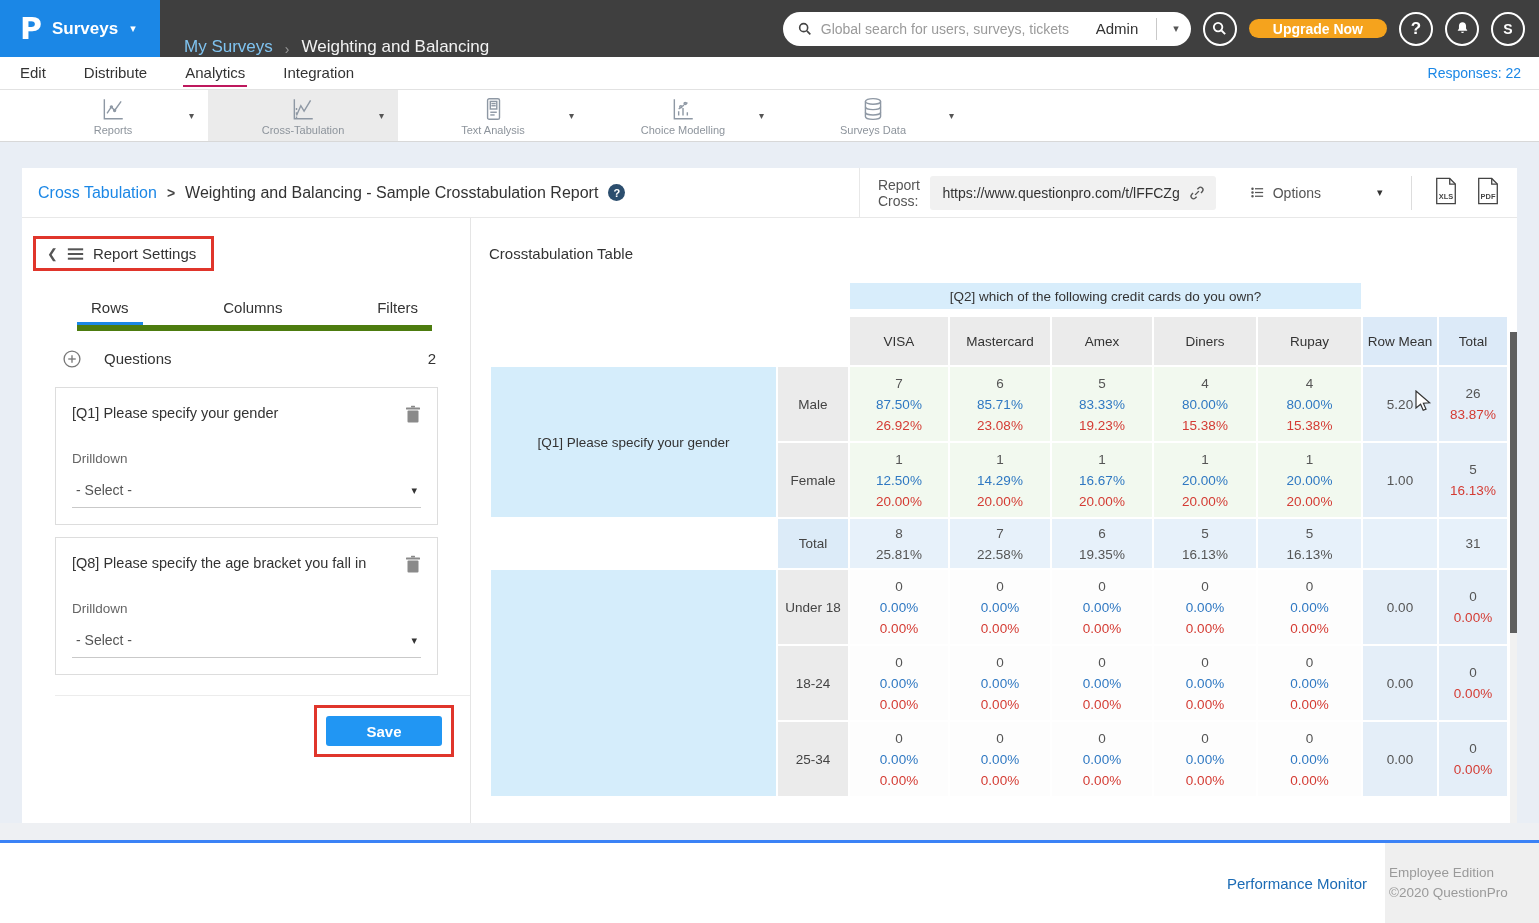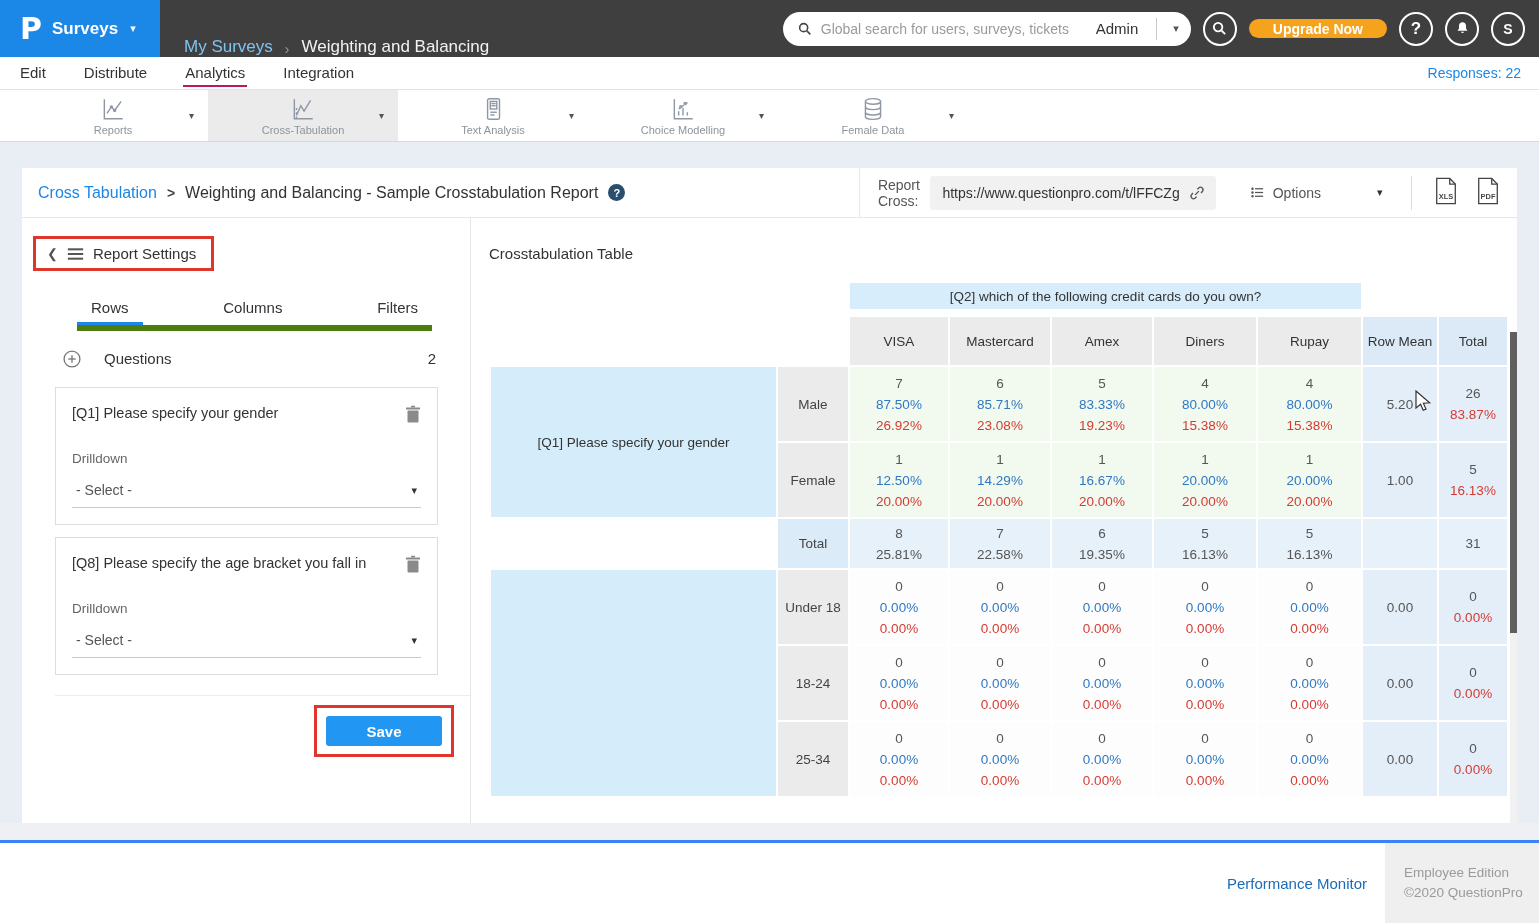--- a/index.html
+++ b/index.html
@@ -134,21 +134,21 @@
 
   .vscroll { position:absolute; right:0; top:114px; bottom:0; width:7px; background:#f1f1f1; }
   .vthumb { position:absolute; top:0; left:0; width:7px; height:301px; background:#5f5f5f; cursor:pointer; }
 
   
   .strip { height:17px; background:#eef0f3; }
   .footer { height:83px; background:#fff; border-top:3px solid #3b82f6; display:flex;
     align-items:center; justify-content:flex-end; }
   .perf { color:#1b6bb5; font-size:15px; margin-right:18px; cursor:pointer; }
   .edition { width:154px; height:100%; background:#efefef; color:#9a9a9a; font-size:13.5px;
-    line-height:20px; display:flex; flex-direction:column; justify-content:center; padding-left:19px; }
+    line-height:20px; display:flex; flex-direction:column; justify-content:center; padding-left:4px; }
 
   .cursor { position:absolute; left:1413px; top:390px; width:20px; height:22px; z-index:50; }
 </style>
 </head>
 <body>
 
 <div class="tophdr">
   <div class="logo-block">
     <span class="logo-p">P</span>
     <span class="logo-surveys">Surveys</span>
@@ -248,21 +248,21 @@
     <span class="tool-caret">▾</span>
   </div>
   <div class="tool">
     <div class="tool-main">
       <svg viewBox="0 0 24 24" fill="none" stroke="currentColor" stroke-width="1.3">
           <ellipse cx="12" cy="5" rx="7" ry="2.6"></ellipse>
           <path d="M5 5v5c0 1.4 3.1 2.6 7 2.6s7-1.2 7-2.6V5"></path>
           <path d="M5 10v5c0 1.4 3.1 2.6 7 2.6s7-1.2 7-2.6v-5"></path>
           <path d="M5 15v4c0 1.4 3.1 2.6 7 2.6s7-1.2 7-2.6v-4"></path>
         </svg>
-      <span class="tool-lbl">Female Data</span>
+      <span class="tool-lbl">Surveys Data</span>
     </div>
     <span class="tool-caret">▾</span>
   </div>
 </div>
 
 <div class="gapband"></div>
 
 <div class="panel">
 
   <div class="rbar">

